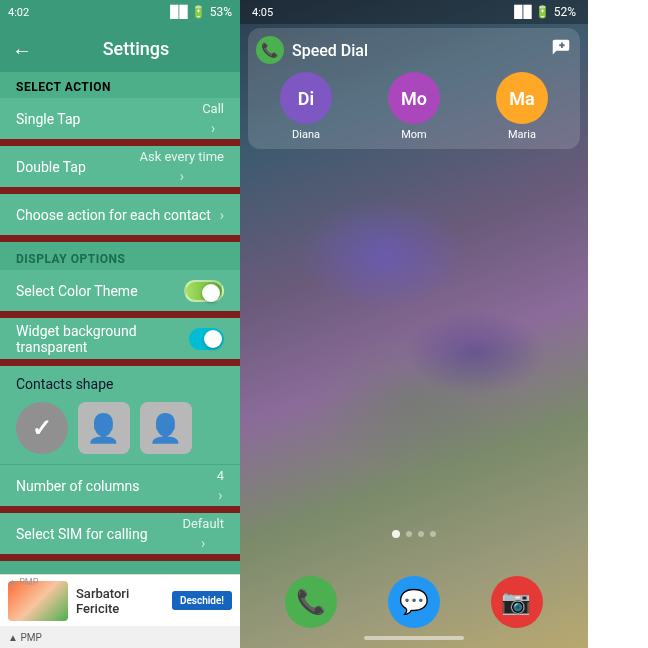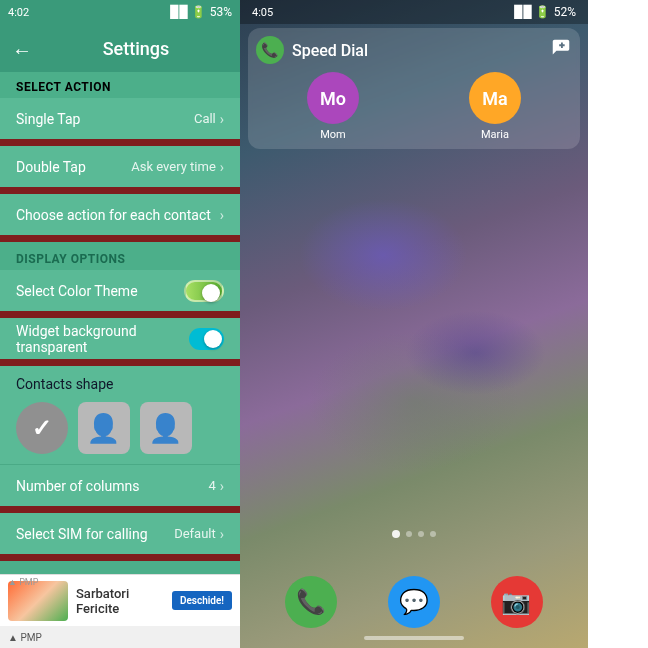--- a/index.html
+++ b/index.html
@@ -80,20 +80,21 @@
       color: white;
       font-size: 14px;
     }
 
     .item-value {
       display: flex;
       align-items: center;
       gap: 4px;
       color: rgba(255,255,255,0.85);
       font-size: 13px;
+      flex-direction: column;
     }
 
     .chevron {
       color: rgba(255,255,255,0.7);
       font-size: 14px;
     }
 
     .section-divider {
       background: #4caf8a;
       padding: 6px 16px 4px;
@@ -586,20 +587,26 @@
           <span class="widget-title">Speed Dial</span>
         </div>
         <div class="add-contact-btn">
           <svg width="22" height="22" viewBox="0 0 24 24" fill="white">
             <path d="M19 3H5c-1.1 0-2 .9-2 2v14l4-4h12c1.1 0 2-.9 2-2V5c0-1.1-.9-2-2-2zm-5 3v2h2v2h-2v2h-2v-2H10V8h2V6h2z"></path>
           </svg>
         </div>
       </div>
 
       <div class="contacts-row">
+        <div class="contact-item">
+          <div class="contact-avatar" style="background-color: #7e57c2;">
+            <span>Di</span>
+          </div>
+          <span class="contact-name">Diana</span>
+        </div>
         <div class="contact-item">
           <div class="contact-avatar" style="background-color: #ab47bc;">
             <span>Mo</span>
           </div>
           <span class="contact-name">Mom</span>
         </div>
         <div class="contact-item">
           <div class="contact-avatar" style="background-color: #ffa726;">
             <span>Ma</span>
           </div>

